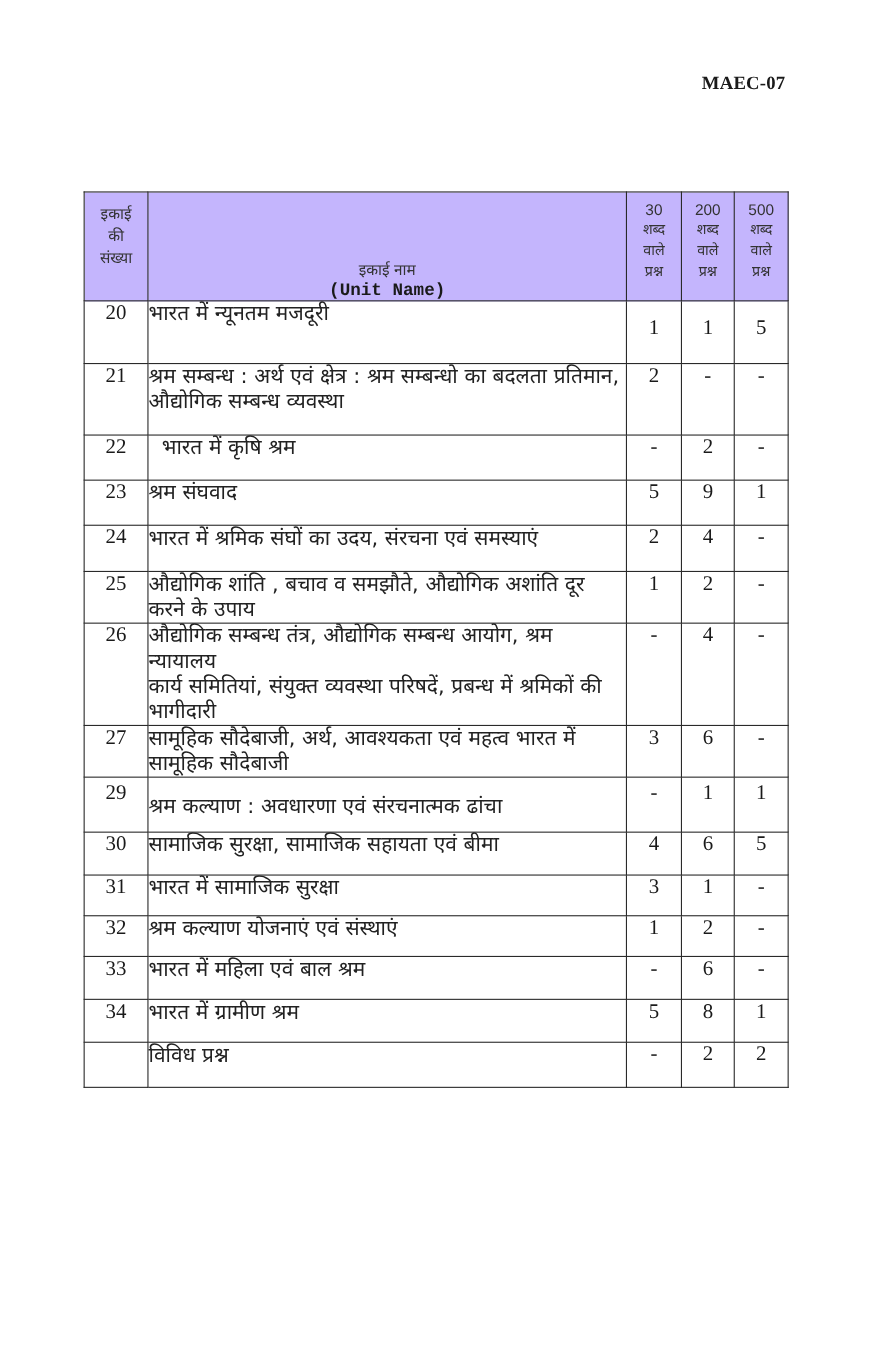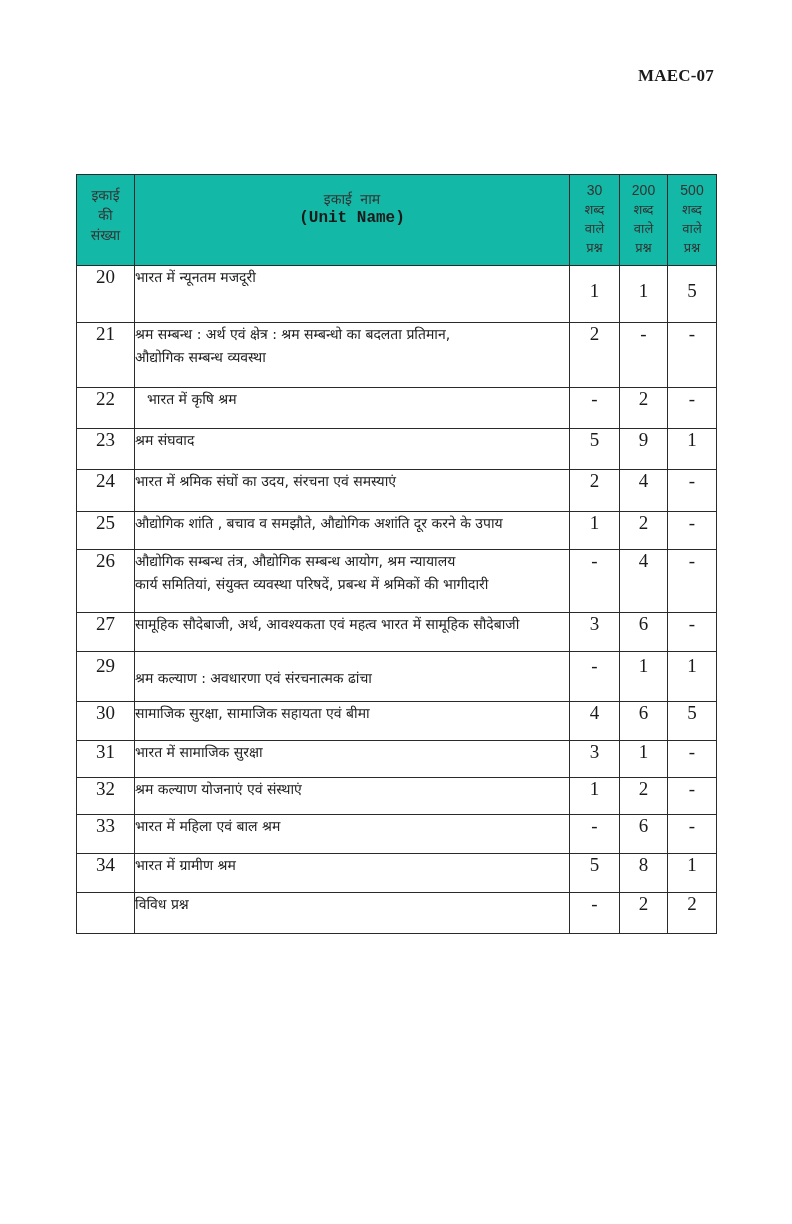--- a/index.html
+++ b/index.html
@@ -5,31 +5,31 @@
   html, body { margin: 0; padding: 0; background: #ffffff; }
   body { width: 792px; height: 1224px; position: relative; overflow: hidden;
          font-family: "Liberation Serif", serif; color: #1a1a1a; }
   .code { position: absolute; top: 66px; right: 78px; font-family: "Liberation Serif", serif;
           font-weight: bold; font-size: 17px; letter-spacing: 0.2px; }
   table.units { position: absolute; left: 76px; top: 174px; width: 640px;
                 border-collapse: collapse; table-layout: fixed; }
   table.units td, table.units th { border: 1.6px solid #2a2a2a; padding: 0; vertical-align: top; }
   col.c-num { width: 58px; } col.c-name { width: 435px; }
   col.c-q30 { width: 50px; } col.c-q200 { width: 48px; } col.c-q500 { width: 49px; }
-  thead th { background: #14b8a6; font-weight: normal; height: 90px; vertical-align: top; }
+  thead th { background: #c4b5fd; font-weight: normal; height: 90px; vertical-align: top; }
   .hdr-num { font-family: "DejaVu Sans", sans-serif; font-size: 14px; line-height: 20px;
              text-align: center; padding-top: 10px; color: #333; }
   .hdr-name { text-align: center; padding-top: 14px; }
-  .hdr-name .hi { font-family: Liberation Mono, monospace; font-size: 14px; display: block; color: #333; }
+  .hdr-name .hi { font-family: Liberation Sans, sans-serif; font-size: 14px; display: block; color: #333; margin-top: 46px; }
   .hdr-name .en { font-family: Liberation Mono, monospace; font-weight: bold; font-size: 16px; display: block; margin-top: 1px; }
   .hdr-q { font-family: "DejaVu Sans", sans-serif; font-size: 13px; line-height: 19px; text-align: center;
            padding-top: 6px; color: #333; }
   .hdr-q .n { font-family: "Liberation Sans", sans-serif; font-size: 14px; }
   td.num { text-align: center; font-size: 19px; padding-top: 6px; }
-  td.name { font-family: "DejaVu Sans", sans-serif; font-size: 14px; line-height: 23px; padding: 6px 0 0 8px; color: #222; }
+  td.name { font-family: "DejaVu Sans", sans-serif; font-size: 19px; line-height: 23px; padding: 6px 0 0 8px; color: #222; }
   td.q { text-align: center; font-size: 19px; padding-top: 6px; }
   tr.r20 td { height: 42px; } tr.r20 td.q { padding-top: 14px; }
   tr.r21 td { height: 64px; } tr.r22 td { height: 40px; }
   tr.r23 td { height: 40px; } tr.r24 td { height: 41px; } tr.r25 td { height: 37px; }
   tr.r26 td { height: 62px; } tr.r27 td { height: 38px; } tr.r28 td { height: 40px; }
   tr.r29 td { height: 34px; } tr.r30 td { height: 38px; } tr.r31 td { height: 36px; }
   tr.r32 td { height: 36px; } tr.r33 td { height: 38px; } tr.r34 td { height: 38px; }
   tr.r35 td { height: 40px; }
   tr.r29 td.num, tr.r29 td.q { padding-top: 3px; } tr.r29 td.name { padding-top: 15px; margin-top: 24px; }
   tr.r22 td.name { padding-left: 12px; }

